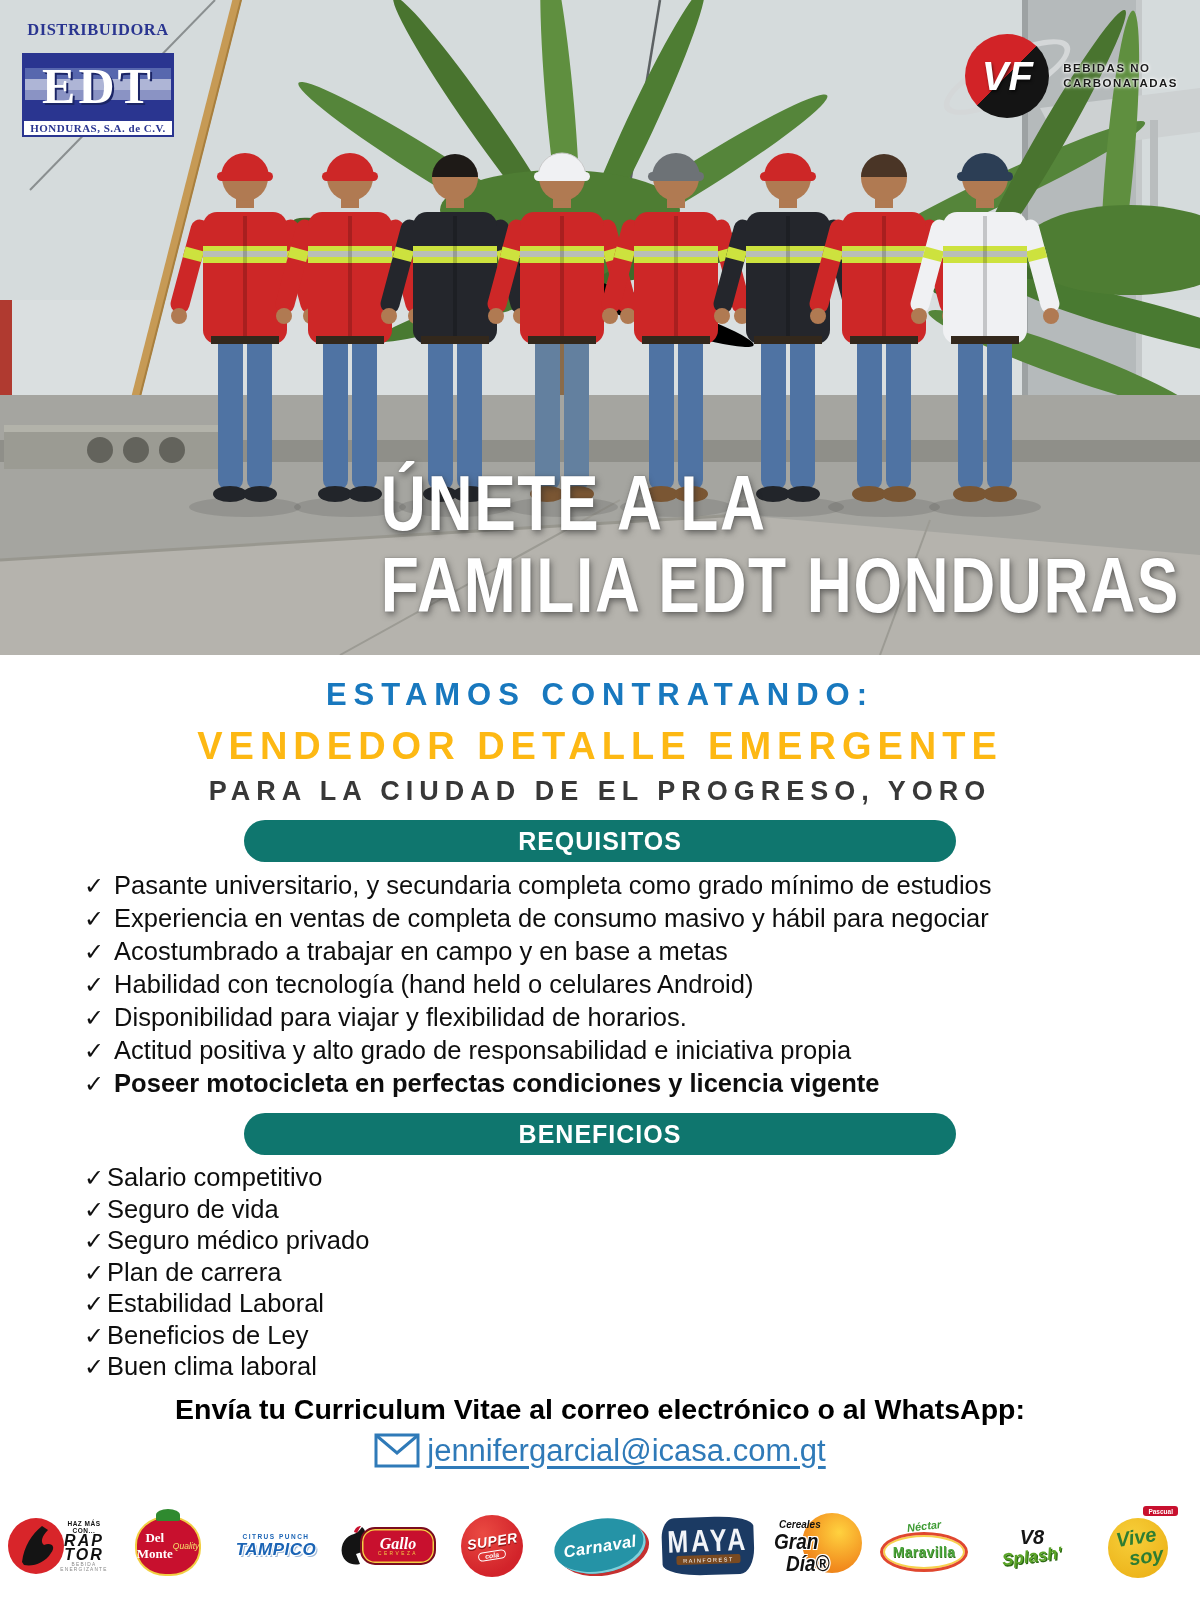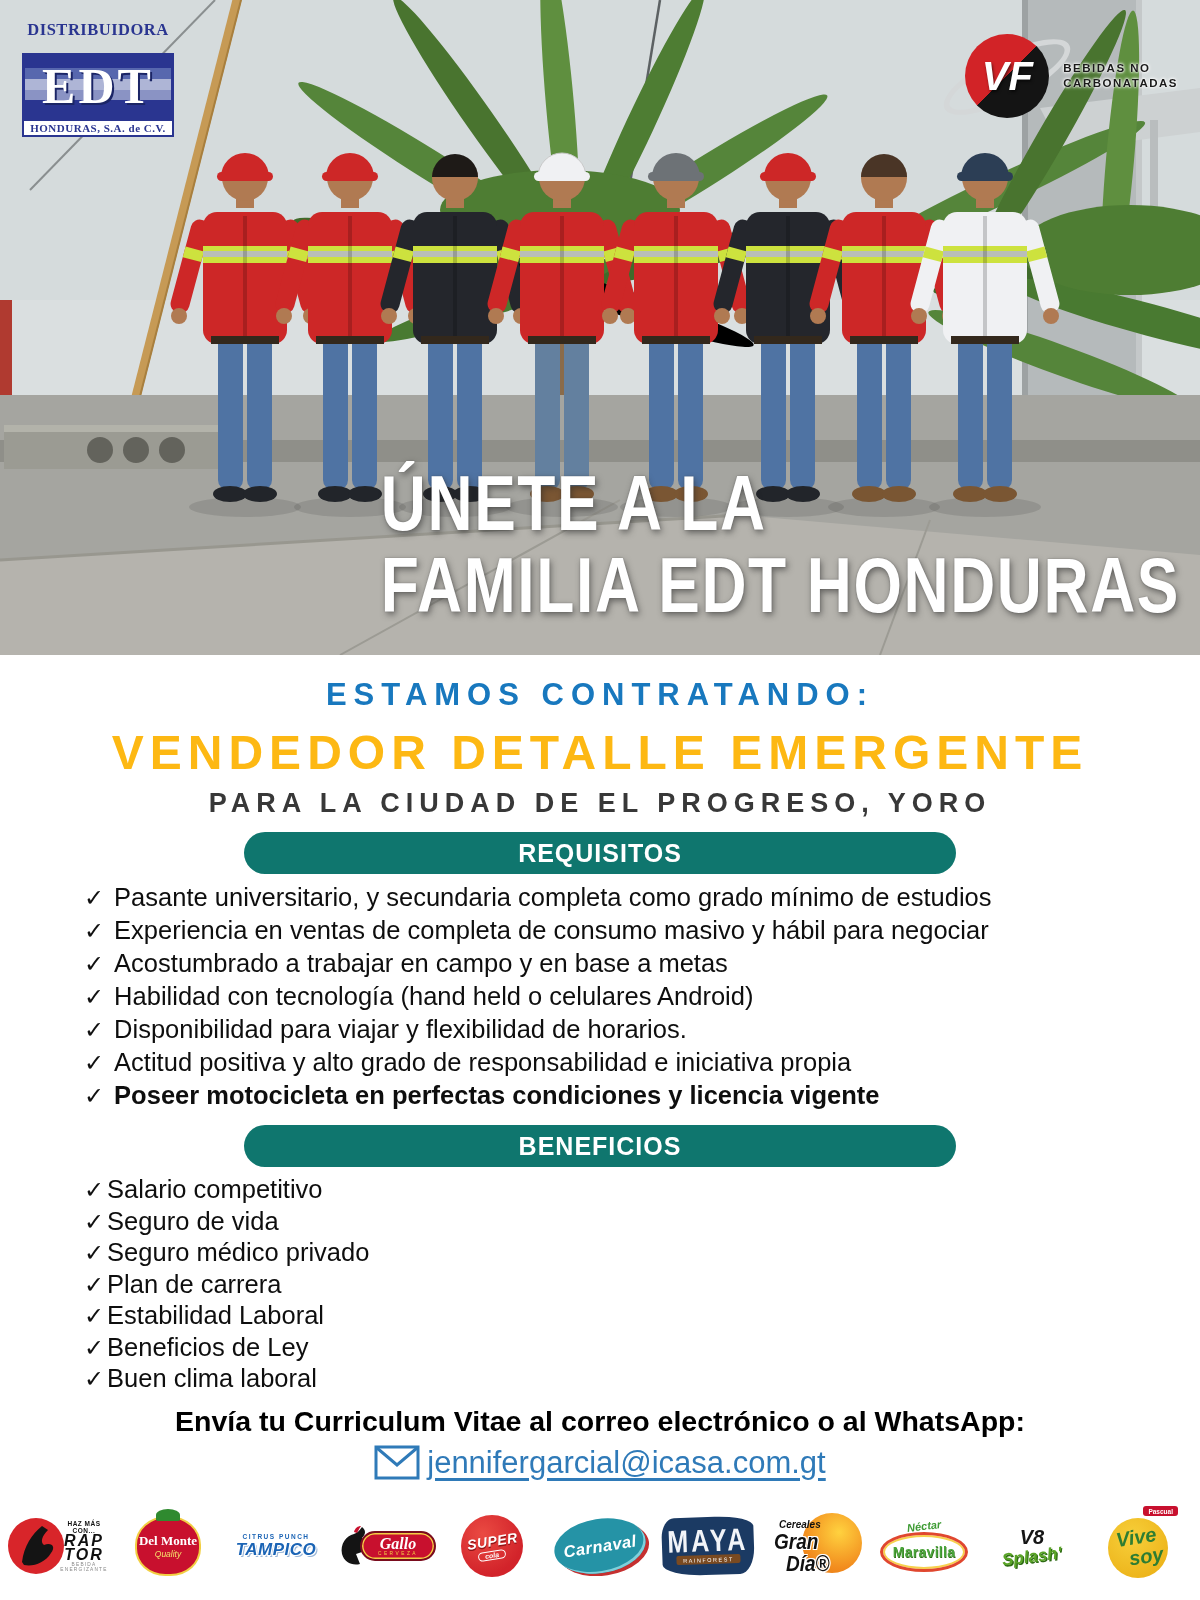--- a/index.html
+++ b/index.html
@@ -43,21 +43,21 @@
   
   .hero-title { position:absolute; right:20px; top:462px; color:#fff; }
   .hero-line { font-weight:700; font-size:78px; line-height:82px; letter-spacing:2px;
                transform:scaleX(0.8); transform-origin:right center; white-space:nowrap;
                text-shadow:2px 3px 7px rgba(40,40,40,0.55), 0 0 2px rgba(60,60,60,0.4); }
 
   
   .content { position:absolute; top:655px; left:0; width:1200px; height:945px; background:#fff;border-radius:25px; }
   .kicker   { margin-top:22px; text-align:center; color:#1878be; font-size:31px;
               font-weight:700; letter-spacing:7px; }
-  .position { margin-top:12px; text-align:center; color:#fdb813; font-size:48px;
+  .position { margin-top:12px; text-align:center; color:#fdb813; font-size:38px;
               font-weight:700; letter-spacing:6px; }
   .location { margin-top:8px; text-align:center; color:#383838; font-size:27px;
               font-weight:700; letter-spacing:6px; }
 
   .pill { width:712px; margin:13px auto 0; background:#0f766e; border-radius:22px;
           height:42px; line-height:42px; text-align:center; color:#fff;
           font-size:25px; font-weight:700; letter-spacing:1px; }
 
   .checklist { list-style:none; margin-top:7px; padding:0 30px 0 84px; }
   .checklist li { display:flex; align-items:baseline; font-size:25.5px; color:#0e0e0e;
@@ -85,34 +85,34 @@
   .rap-circle { width:56px; height:56px; border-radius:50%; background:#d8252a;
                 flex:0 0 auto; margin-right:-8px; }
   .rap-text { display:flex; flex-direction:column; align-items:center; }
   .rap-top { font-size:6.5px; font-weight:700; color:#111; letter-spacing:0.5px; }
   .rap-word { font-size:16px; font-weight:700; font-style:italic; line-height:13.5px;
               letter-spacing:2px; color:#101010; }
   .rap-bottom { font-size:4.8px; color:#888; letter-spacing:1.2px; margin-top:1px; }
 
   .dm-shield { position:relative; width:66px; height:60px; background:#c8102e;
                border:2.5px solid #f2cf43; border-radius:48% 48% 46% 46%;
-               display:flex; flex-direction:column; align-items:center; justify-content:center; }
+               display:flex; flex-direction:row; align-items:center; justify-content:center; }
   .dm-leaf { position:absolute; top:-9px; left:50%; transform:translateX(-50%);
              width:24px; height:12px; background:#2f8a2f; border-radius:50% 50% 10% 10%; }
   .dm-word { color:#fff; font-family:"Liberation Serif", serif; font-weight:700; font-size:13px; }
   .dm-sub { color:#f5e06b; font-style:italic; font-size:8.5px; }
 
   .tampico-top { font-size:6.5px; color:#1b64b5; font-weight:700; letter-spacing:1.5px; }
   .tampico-word { font-size:17px; font-weight:700; font-style:italic; color:#1b64b5;
                   letter-spacing:0.5px;
                   text-shadow:-1px -1px 0 #fff, 1px -1px 0 #fff, -1px 1px 0 #fff, 1px 1px 0 #fff,
                               2px 2px 0 #9db8d8; }
 
   .gallo-row { display:flex; align-items:center; }
-  .gallo-banner { width:76px; height:30px; background:#c8102e; border:2px solid #7a0c1e;
+  .gallo-banner { width:76px; height:38px; background:#c8102e; border:2px solid #7a0c1e;
                   border-radius:15px; display:flex; flex-direction:column; align-items:center;
                   justify-content:center; margin-left:-10px;
                   box-shadow:0 0 0 1.5px #f2cf43 inset; }
   .gallo-word { color:#fff; font-family:"Liberation Serif", serif; font-style:italic;
                 font-weight:700; font-size:16px; line-height:14px; }
   .gallo-sub { color:#f2cf43; font-size:4.8px; letter-spacing:2.5px; }
 
   .super-circle { width:62px; height:62px; border-radius:50%;
                   background:radial-gradient(circle at 35% 30%, #ea4a42, #d2232a 70%);
                   display:flex; flex-direction:column; align-items:center; justify-content:center; }

